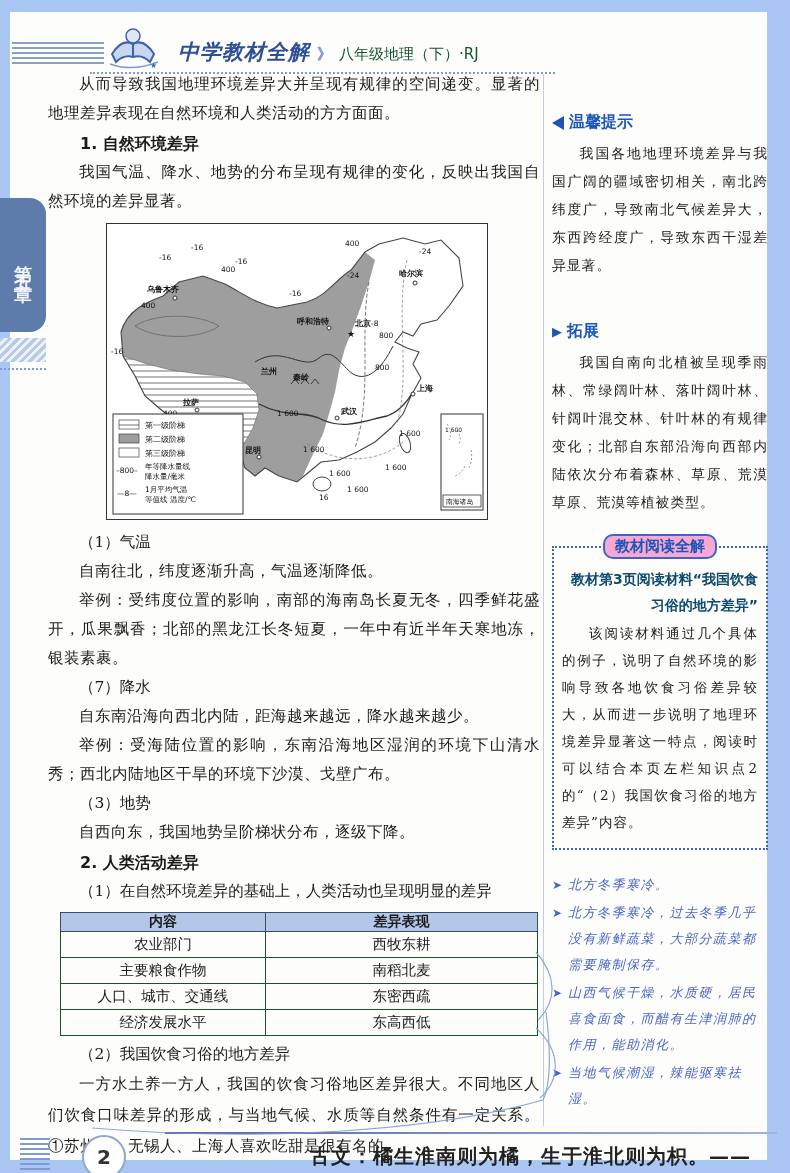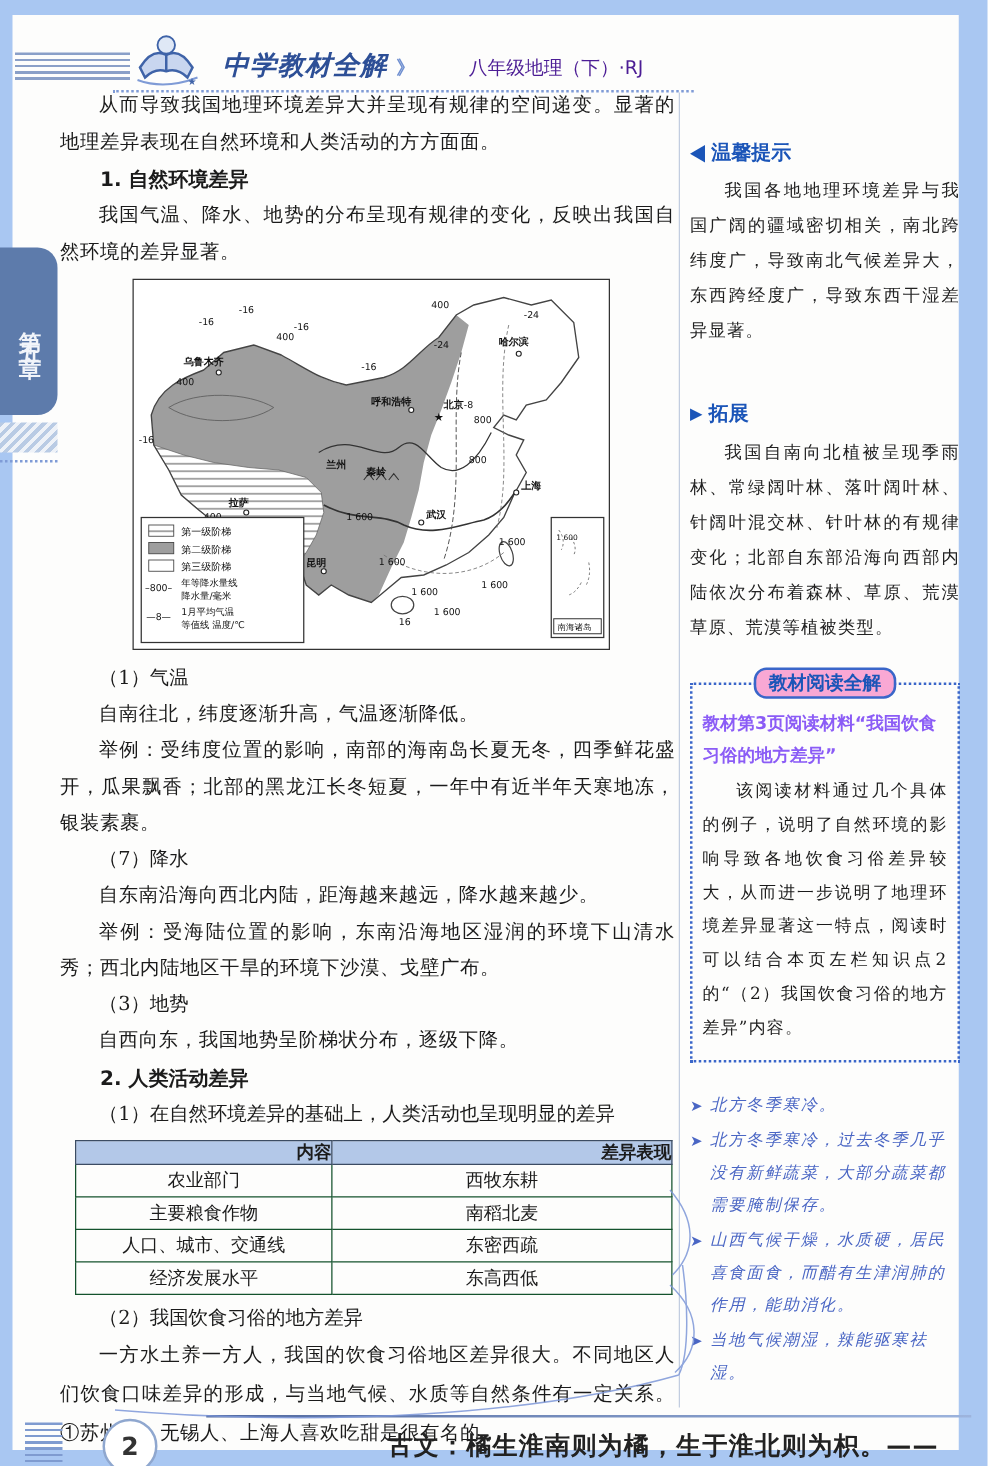--- a/index.html
+++ b/index.html
@@ -15,21 +15,21 @@
     background:#fdfdfc;
   }
   
   .hdr { position:absolute; left:0; top:8px; width:560px; height:56px; }
   .hdr-stripes { position:absolute; left:2px; top:22px; width:92px; height:22px;
     background:repeating-linear-gradient(180deg,#6d88bb 0 2px,transparent 2px 5px); opacity:.8; }
   .hdr-logo { position:absolute; left:96px; top:4px; }
   .hdr-row { position:absolute; left:168px; top:18px; display:flex; align-items:baseline; gap:7px; white-space:nowrap; }
   .brand { font-size:21px; font-weight:bold; font-style:italic; color:#2d4f96; letter-spacing:1px; }
   .brand-sep { font-size:15px; color:#6f8fd0; font-weight:bold; }
-  .subject { font-size:15px; color:#4c1d95; font-family:"DejaVu Sans","Liberation Sans",sans-serif;margin-left:36px; }
+  .subject { font-size:15px; color:#14532d; font-family:"DejaVu Sans","Liberation Sans",sans-serif; }
   .hdr-dots { position:absolute; left:80px; top:52px; width:465px; border-top:2px dotted #7f9bd6; }
   
   .chap-tab { position:absolute; left:0; top:198px; width:46px; height:134px;
     background:#5d7bab; border-radius:0 16px 16px 0; z-index:5;
     display:flex; align-items:center; justify-content:center;
     writing-mode:vertical-rl; color:#f2f5fa; font-size:18px; font-weight:bold;
     letter-spacing:10px; font-family:"DejaVu Sans","Liberation Sans",sans-serif; }
   .chap-hatch { position:absolute; left:0; top:338px; width:46px; height:24px; z-index:5;
     background:repeating-linear-gradient(135deg,#b9cbe4 0 3px,#eef2f8 3px 6px); }
   .chap-dash { position:absolute; left:0; top:368px; width:46px; border-top:2px dotted #7f9bd6; z-index:5; }
@@ -42,38 +42,38 @@
   .h-bold { font-size:16px; font-weight:bold; text-indent:2em; line-height:28px;
     font-family:"DejaVu Sans","Liberation Sans",sans-serif; margin-top:2px; }
   .sub-t { font-size:15.5px; line-height:29px; text-indent:2em; }
   
   .map-wrap { width:382px; height:297px; margin:7px 0 8px 58px; border:1px solid #333; background:#fff; }
   
   table.diff { border-collapse:collapse; width:478px; margin:6px 0 4px 12px;
     font-size:14.5px; text-align:center;
     font-family:"DejaVu Serif","Liberation Serif",serif; }
   table.diff th { background:#b3c8e8; font-weight:bold; border:1px solid #3c4c63;
-    height:17px; font-family:"DejaVu Sans","Liberation Sans",sans-serif; font-size:14px;text-align:right; }
+    height:17px; font-family:"DejaVu Sans","Liberation Sans",sans-serif; font-size:14px; }
   table.diff td { border:1px solid #14532d; height:26px; }
   table.diff td:first-child, table.diff th:first-child { width:43%; }
   
   .tip-title { display:flex; align-items:center; gap:5px; color:#1b55b8; font-weight:bold;
     font-size:16px; font-family:"DejaVu Sans","Liberation Sans",sans-serif; margin-bottom:6px; }
   .tri-l { width:0; height:0; border-top:7px solid transparent; border-bottom:7px solid transparent; border-right:12px solid #1b55b8; }
   .tri-r { color:#1b55b8; font-size:13px; }
   .side-text { font-size:13.8px; line-height:28px; text-align:justify; text-indent:2em; letter-spacing:1px; color:#222; }
   .ext-sub { text-align:center; font-weight:bold; font-size:15px; margin:4px 0 2px 0;
     font-family:"DejaVu Sans","Liberation Sans",sans-serif; }
   .read-box { border:2px dotted #3a66c9; margin-top:30px; padding:10px 8px 12px 8px; position:relative; }
   .read-pill { position:absolute; left:50%; top:-14px; transform:translateX(-50%);
     background:#f9a8d4; border:2px solid #3a66c9; border-radius:10px; padding:1px 10px;
     color:#1b55b8; font-weight:bold; font-size:15px; white-space:nowrap;
     font-family:"DejaVu Sans","Liberation Sans",sans-serif; }
   .read-lead { font-size:14px; font-weight:bold; line-height:26px; margin-top:8px;
-    font-family:"DejaVu Sans","Liberation Sans",sans-serif; color:#8b5cf6; }
+    font-family:"DejaVu Sans","Liberation Sans",sans-serif; color:#0c4a6e;text-align:right; }
   .read-body { font-size:13.5px; line-height:27px; text-indent:2em; text-align:justify; letter-spacing:1px; margin-top:2px; }
   
   .notes { margin-top:22px; }
   .note { position:relative; padding-left:16px; color:#4a66c4; font-size:13px; line-height:26px;
     font-style:italic; letter-spacing:1.5px; margin-bottom:2px; }
   .note .arr { position:absolute; left:0; top:0; font-style:normal; color:#4a66c4; font-size:12px;
     font-family:"DejaVu Sans","Liberation Sans",sans-serif; }
   
   .foot-line { position:absolute; left:155px; top:1120px; width:612px; height:2px;
     background:linear-gradient(to right,#51699f,#9db4dd); }

